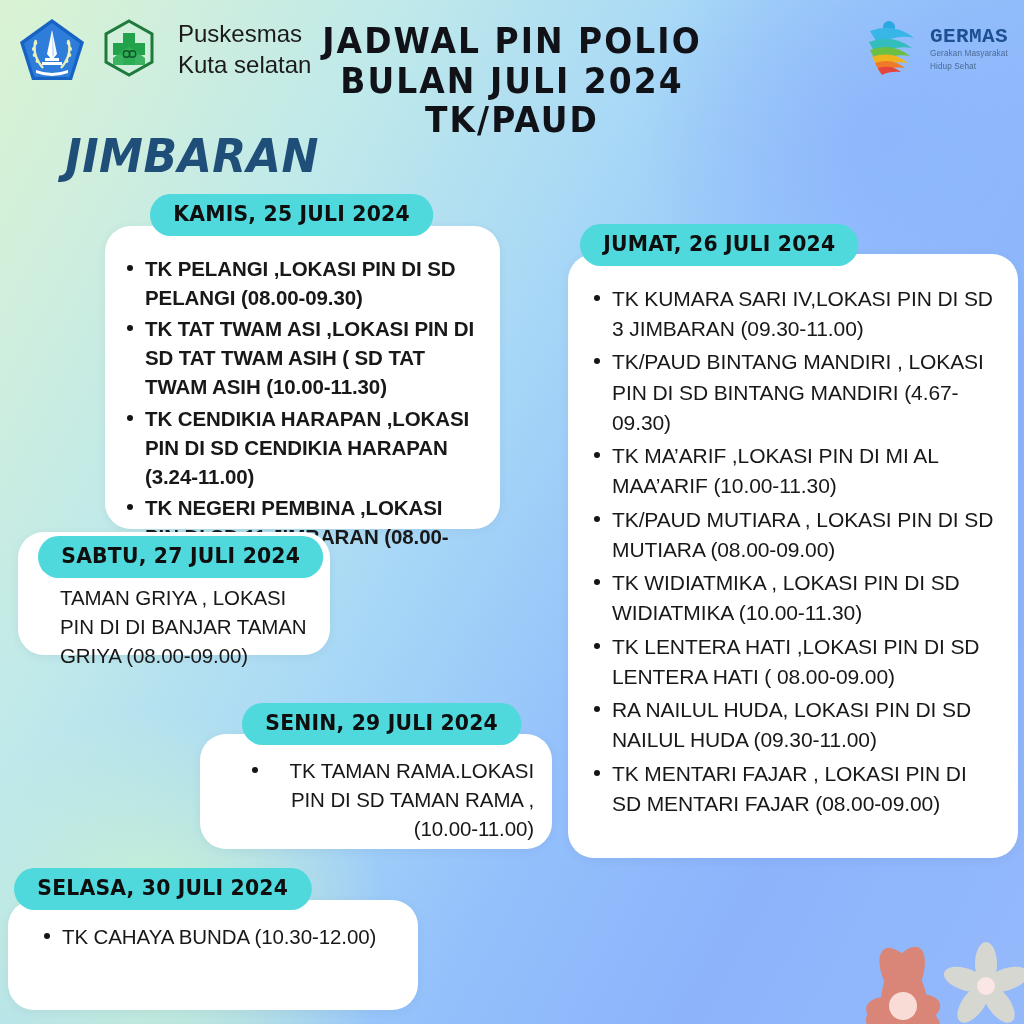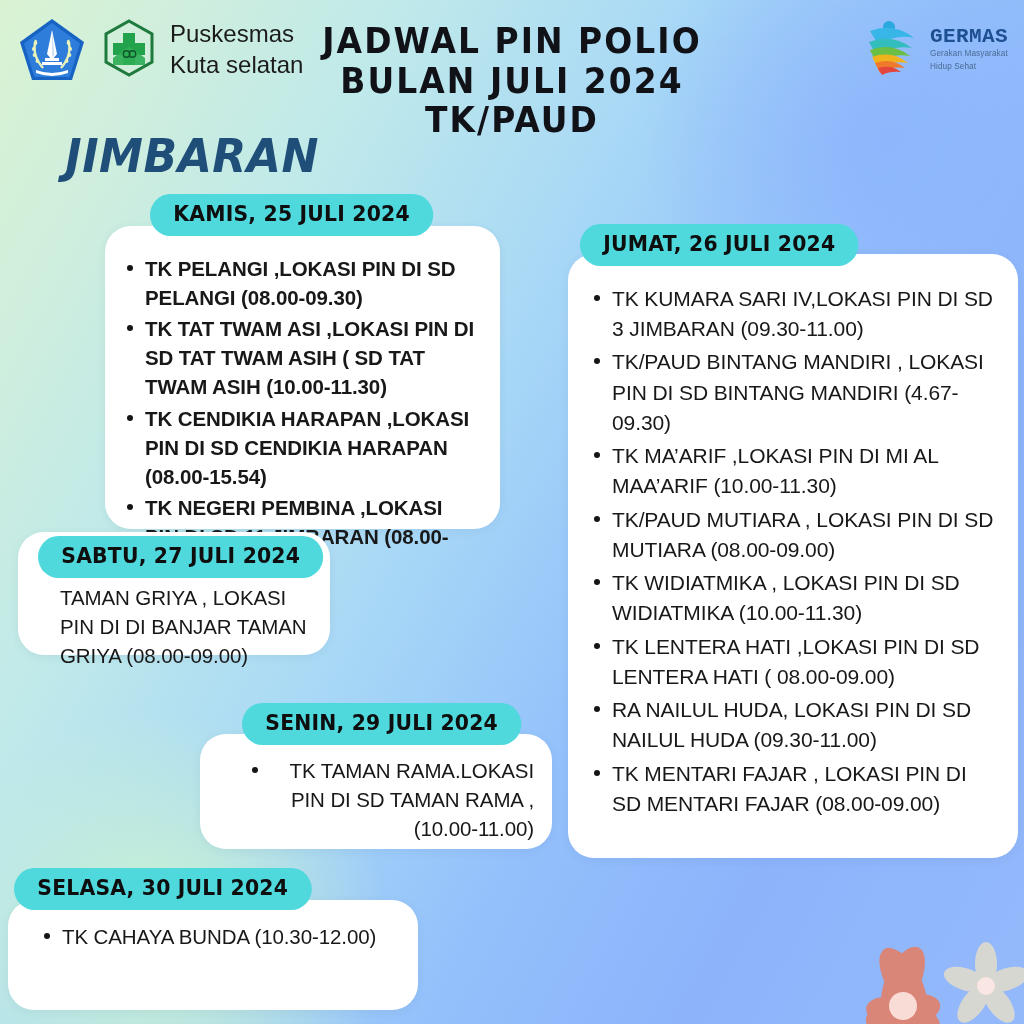--- a/index.html
+++ b/index.html
@@ -41,21 +41,21 @@
     pointer-events: none;
   }
 
   
   .logos {
     position: absolute; left: 16px; top: 14px;
     display: flex; align-items: center; gap: 8px; z-index: 5;
   }
   .logo-svg { display: block; }
   .pusk-name {
-    margin-left: 0;
+    margin-left: 8px;
     font-size: 24px; line-height: 1.28;
     color: #1b1b1b; font-weight: 400; white-space: nowrap;
   }
 
   .title-block {
     position: absolute; left: 0; right: 0; top: 22px;
     text-align: center; z-index: 4;
   }
   .title-line {
     font-family: "DejaVu Sans", sans-serif;
@@ -229,21 +229,21 @@
       <div class="germas-tag">Hidup Sehat</div>
     </div>
   </div>
 
   <div class="region">JIMBARAN</div>
 
   <div class="card" id="card-kamis">
     <ul class="items" id="ul-kamis">
         <li>TK PELANGI ,LOKASI PIN DI  SD PELANGI (08.00-09.30)</li>
         <li>TK TAT TWAM ASI ,LOKASI PIN DI  SD TAT TWAM ASIH ( SD TAT TWAM ASIH (10.00-11.30)</li>
-        <li>TK CENDIKIA HARAPAN ,LOKASI PIN DI  SD CENDIKIA HARAPAN (08.00-15.54)</li>
+        <li>TK CENDIKIA HARAPAN ,LOKASI PIN DI  SD CENDIKIA HARAPAN (3.24-11.00)</li>
         <li>TK NEGERI PEMBINA ,LOKASI PIN DI SD 11 JIMBARAN (08.00-09.30)</li>
       </ul>
   </div>
   <div class="pill" id="pill-kamis">KAMIS, 25 JULI 2024</div>
 
   <div class="card" id="card-sabtu">
     <ul class="items" id="ul-sabtu">
         <li>TK MUTIARA BUNDA &amp; TK TAMAN GRIYA , LOKASI PIN DI  DI BANJAR TAMAN GRIYA (08.00-09.00)</li>
       </ul>
   </div>

